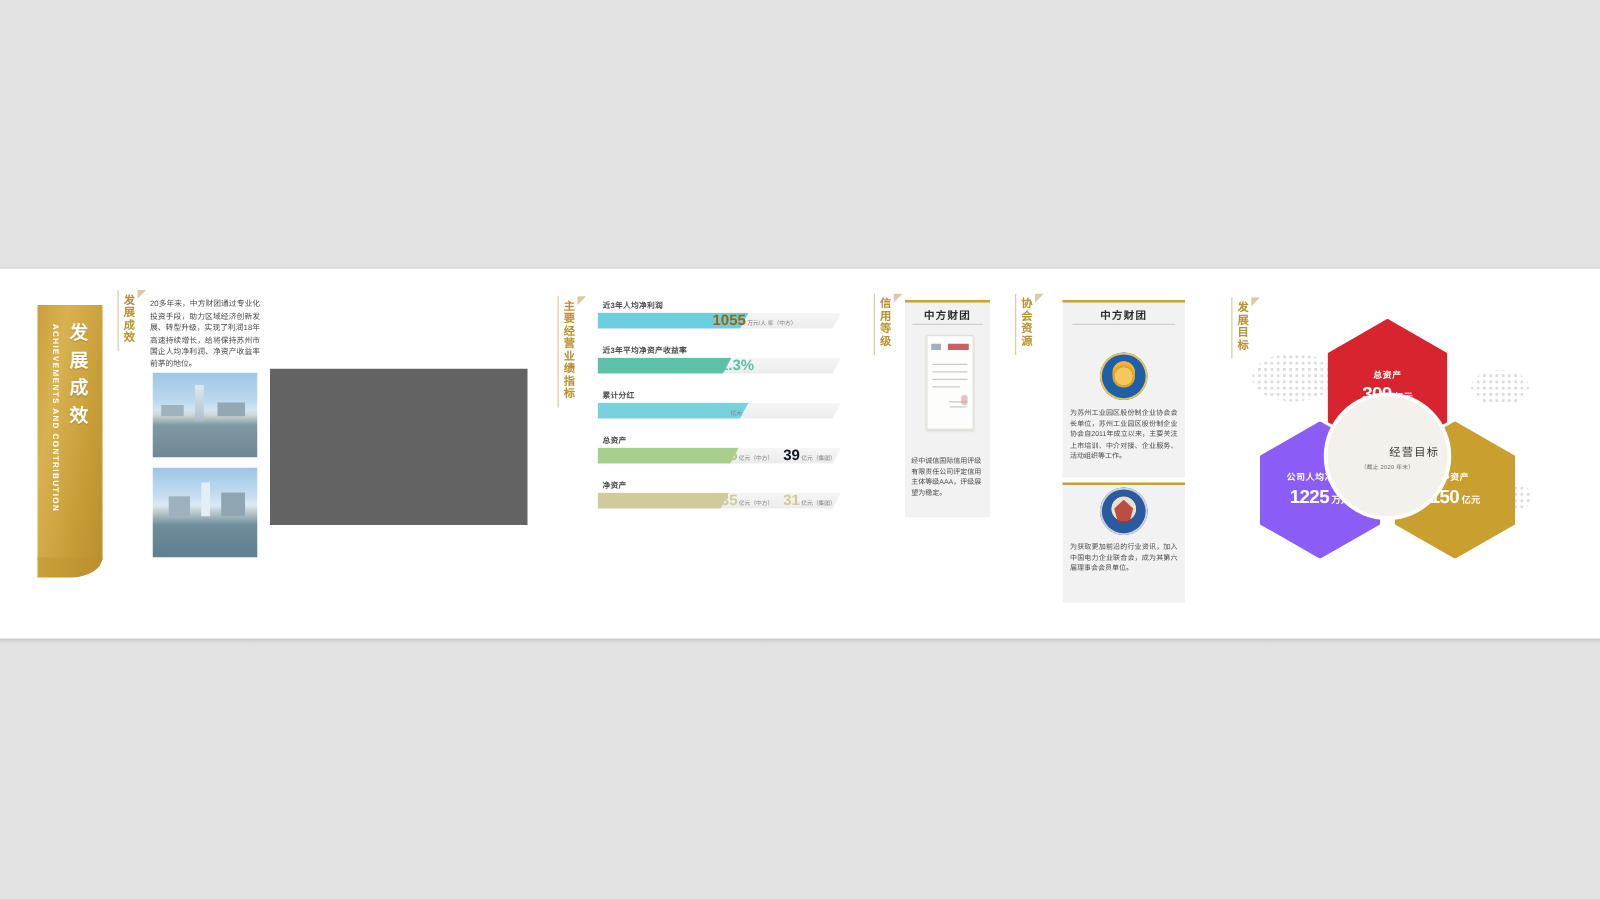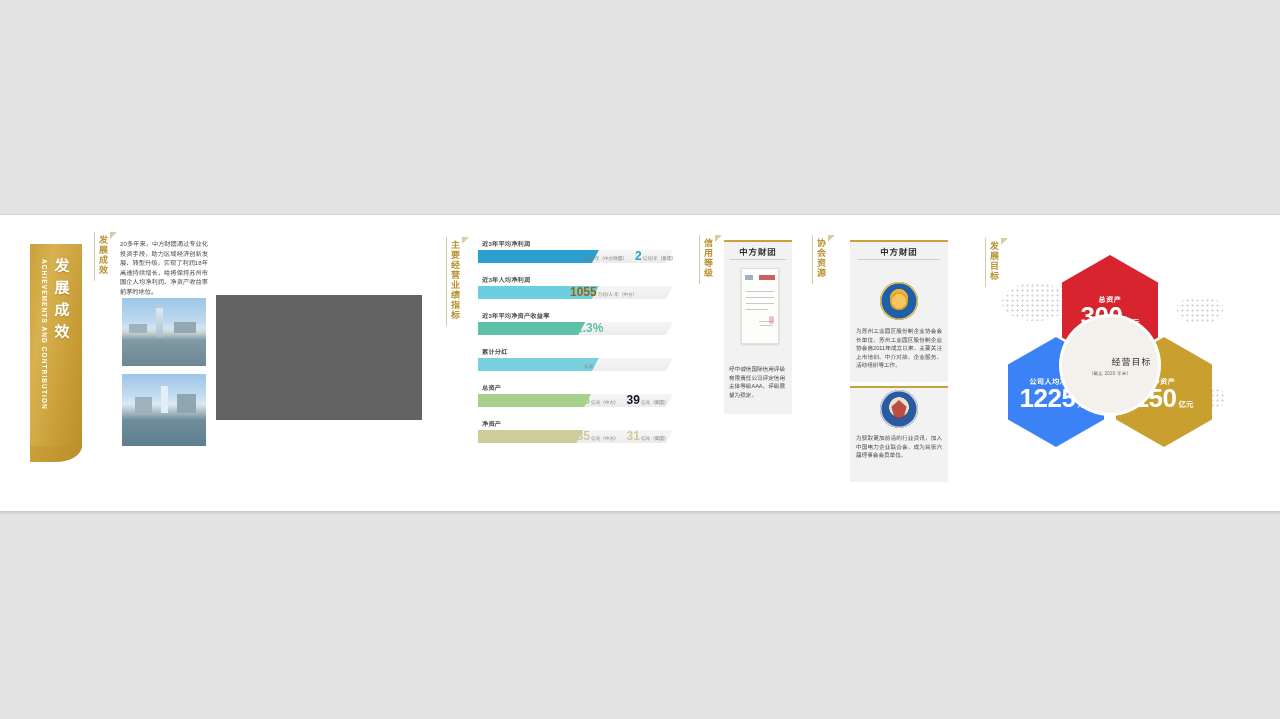--- a/index.html
+++ b/index.html
@@ -173,21 +173,21 @@
 
   .hexwrap{position:absolute;left:1000px;top:255px;width:220px;height:200px;}
   .hex{
     position:absolute;width:96px;height:110px;
     clip-path:polygon(50% 0,100% 25%,100% 75%,50% 100%,0 75%,0 25%);
     display:flex;flex-direction:column;align-items:center;justify-content:center;
     color:#fff;
   }
   .hex .hlab{font-size:7px;font-weight:bold;letter-spacing:.6px;margin-bottom:1px;}
   .hex .hvalrow{display:flex;align-items:baseline;}
-  .hex .hval{font-size:26px;font-weight:bold;line-height:22px;letter-spacing:-.5px;}
+  .hex .hval{font-size:15px;font-weight:bold;line-height:22px;letter-spacing:-.5px;}
   .hex .hunit{font-size:7.5px;font-weight:bold;margin-left:2px;}
   .hex-top{left:62px;top:0;background:#d7242e;}
   .hex-left{left:8px;top:82px;background:#2ba0d0;}
   .hex-right{left:116px;top:82px;background:#c9a02f;}
   .hexcenter{
     position:absolute;left:62px;top:62px;width:96px;height:96px;border-radius:50%;
     background:#f4f1ec;box-shadow:0 0 0 3px #ffffff;
     display:flex;flex-direction:column;align-items:center;justify-content:center;
   }
   .hexcenter .ctitle{font-size:9px;font-weight:normal;color:#3a3a3a;letter-spacing:1px;margin-left:43px;}
@@ -221,32 +221,20 @@
   </div>
   <div class="photo photo2">
     <span class="b1"></span>
       <span class="b2"></span>
       <span class="b3"></span>
   </div>
 
   <div class="gray-ph" style="background: rgb(99, 99, 99);"></div>
 
   <div class="metrics" id="metrics">
-      <div class="mrow">
-        <div class="mlabel">近3年平均净利润</div>
-        <div class="mbar"></div>
-        <div class="mfill" style="width: 120.9px; background: linear-gradient(rgb(43, 160, 208), rgb(43, 160, 208));"></div>
-        <div class="mval">
-          <span class="mnum" style="color: rgb(43, 160, 208);">14</span>
-          <span class="munit">亿元/年（中方财团）</span>
-          <span class="mgap"></span>
-          <span class="mnum" style="color: rgb(43, 160, 208);">2</span>
-          <span class="munit">亿元/年（集团）</span>
-        </div>
-      </div>
       <div class="mrow">
         <div class="mlabel">近3年人均净利润</div>
         <div class="mbar"></div>
         <div class="mfill" style="width: 120.9px; background: linear-gradient(rgb(108, 207, 224), rgb(108, 207, 224));"></div>
         <div class="mval">
           <span class="mnum" style="color: #a16207;">1055</span>
           <span class="munit">万元/人·年（中方）</span>
         </div>
       </div>
       <div class="mrow">
@@ -323,21 +311,21 @@
   </div>
 
   <div class="hexwrap">
     <div class="hex hex-top" id="hex-top" style="background: rgb(215, 36, 46);">
       <div class="hlab">总资产</div>
       <div class="hvalrow">
         <span class="hval">300</span>
         <span class="hunit">亿元</span>
       </div>
     </div>
-    <div class="hex hex-left" id="hex-left" style="background: #3b82f6;">
+    <div class="hex hex-left" id="hex-left" style="background: #8b5cf6;">
       <div class="hlab">公司人均净利润</div>
       <div class="hvalrow">
         <span class="hval">1225</span>
         <span class="hunit">万元</span>
       </div>
     </div>
     <div class="hex hex-right" id="hex-right" style="background: rgb(201, 160, 47);">
       <div class="hlab">净资产</div>
       <div class="hvalrow">
         <span class="hval">150</span>

